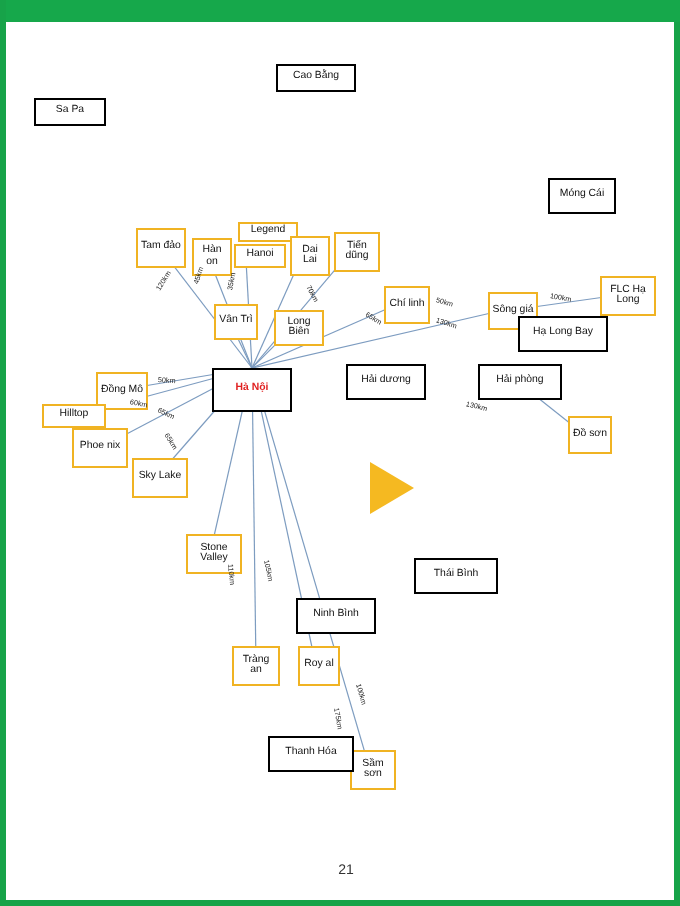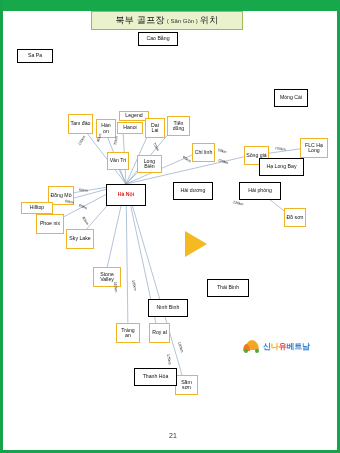--- a/index.html
+++ b/index.html
@@ -166,25 +166,20 @@
     font-size: 7px;
     color: #333;
   }
 </style>
 </head>
 <body>
 
 <div id="page">
   <div id="topbar"></div>
 
-  <div id="title-box">
-    <span class="t-main">북부 골프장</span>
-    <span class="t-sub">( Sân Gôn )</span>
-    <span class="t-main">위치</span>
-  </div>
 
   <div id="canvas">
     <svg id="edges" viewBox="0 0 340 453">
         <defs>
           <marker id="ah" markerWidth="5" markerHeight="5" refX="4" refY="2" orient="auto">
             <path d="M0,0 L4,2 L0,4 z" fill="#6d8fb5"></path>
           </marker>
         </defs>
         <line x1="123" y1="184" x2="77" y2="124" stroke="#7d9cc0" stroke-width="0.6" marker-end="url(#ah)"></line>
         <line x1="123" y1="184" x2="101" y2="128" stroke="#7d9cc0" stroke-width="0.6" marker-end="url(#ah)"></line>
@@ -314,26 +309,15 @@
         <div class="dist" style="left: 80px; top: 215px; transform: rotate(58deg);">65km</div>
         <div class="dist" style="left: 112px; top: 280px; transform: rotate(84deg);">110km</div>
         <div class="dist" style="left: 130px; top: 278px; transform: rotate(78deg);">105km</div>
         <div class="dist" style="left: 176px; top: 340px; transform: rotate(74deg);">100km</div>
         <div class="dist" style="left: 165px; top: 352px; transform: rotate(80deg);">175km</div>
       </div>
 
     <div id="triangle"></div>
   </div>
 
-  <div id="logo">
-    <span class="mark">
-      <span class="hump"></span>
-        <span class="hump2"></span>
-      <span class="d1"></span>
-        <span class="d2"></span>
-    </span>
-    <span class="txt">
-      <span class="c1">신</span><span class="c2">나</span><span class="c3">유</span><span class="c4">베트남</span>
-    </span>
-  </div>
 
   <div id="pagenum">21</div>
 </div>
 
 </body></html>

